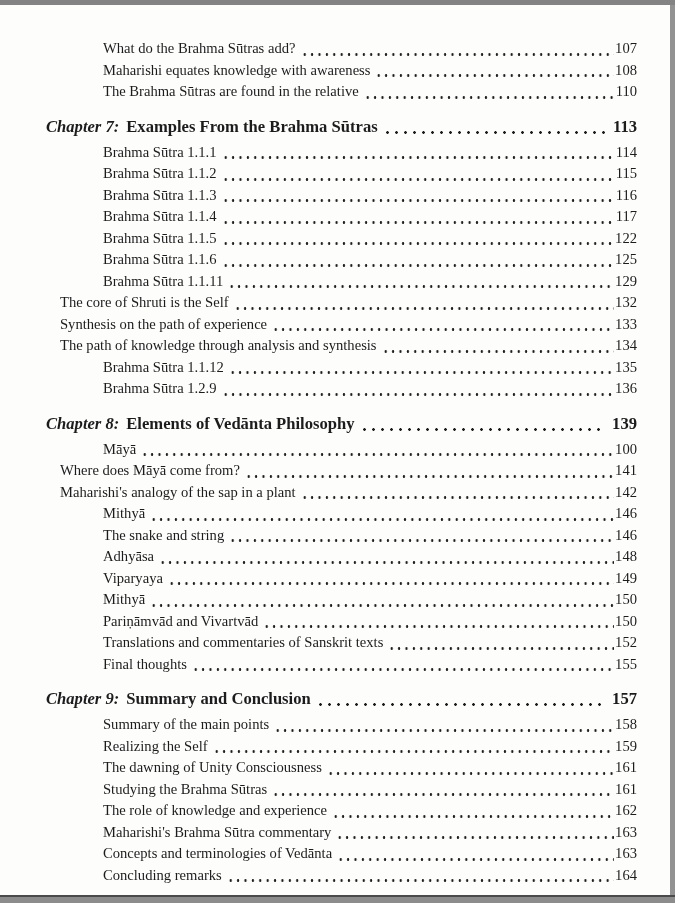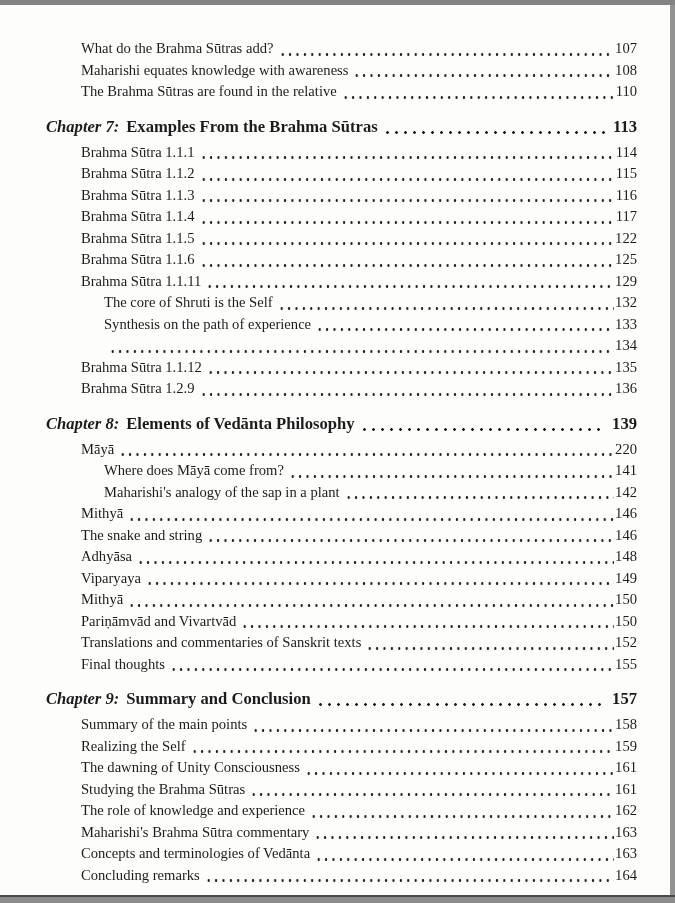--- a/index.html
+++ b/index.html
@@ -34,22 +34,22 @@
     color: #1c1c1c;
     font-size: 14.6px;
     line-height: 21.5px;
     filter: blur(0.25px);
   }
   .row {
     display: flex;
     align-items: baseline;
     white-space: nowrap;
   }
-  .row.level1 { padding-left: 81px; }
-  .row.level2 { padding-left: 104px; font-family: Liberation Serif, serif; }
+  .row.level1 { padding-left: 103px; }
+  .row.level2 { padding-left: 60px; font-family: Liberation Serif, serif; }
   .row.chapter {
     padding-left: 46px;
     font-size: 16.6px;
     font-weight: bold;
     line-height: 25px;
     margin: 11px 0 3px 0;
   }
   .ch-prefix { font-style: italic; margin-right: 7px; }
   .leader {
     flex: 1 1 auto;
@@ -152,20 +152,21 @@
     <span class="page-num">132</span>
   </div>
 
   <div class="row level2">
     <span class="entry-label">Synthesis on the path of experience</span>
     <span class="leader"></span>
     <span class="page-num">133</span>
   </div>
 
   <div class="row level2">
+    <span class="entry-label">The path of knowledge through analysis and synthesis</span>
     <span class="leader"></span>
     <span class="page-num">134</span>
   </div>
 
   <div class="row level1">
     <span class="entry-label">Brahma Sūtra 1.1.12</span>
     <span class="leader"></span>
     <span class="page-num">135</span>
   </div>
 
@@ -178,21 +179,21 @@
   <div class="row chapter">
     <span class="ch-prefix">Chapter 8:</span>
     <span class="ch-title">Elements of Vedānta Philosophy</span>
     <span class="leader"></span>
     <span class="page-num">139</span>
   </div>
 
   <div class="row level1">
     <span class="entry-label">Māyā</span>
     <span class="leader"></span>
-    <span class="page-num">220</span>
+    <span class="page-num">100</span>
   </div>
 
   <div class="row level2">
     <span class="entry-label">Where does Māyā come from?</span>
     <span class="leader"></span>
     <span class="page-num">141</span>
   </div>
 
   <div class="row level2">
     <span class="entry-label">Maharishi's analogy of the sap in a plant</span>

